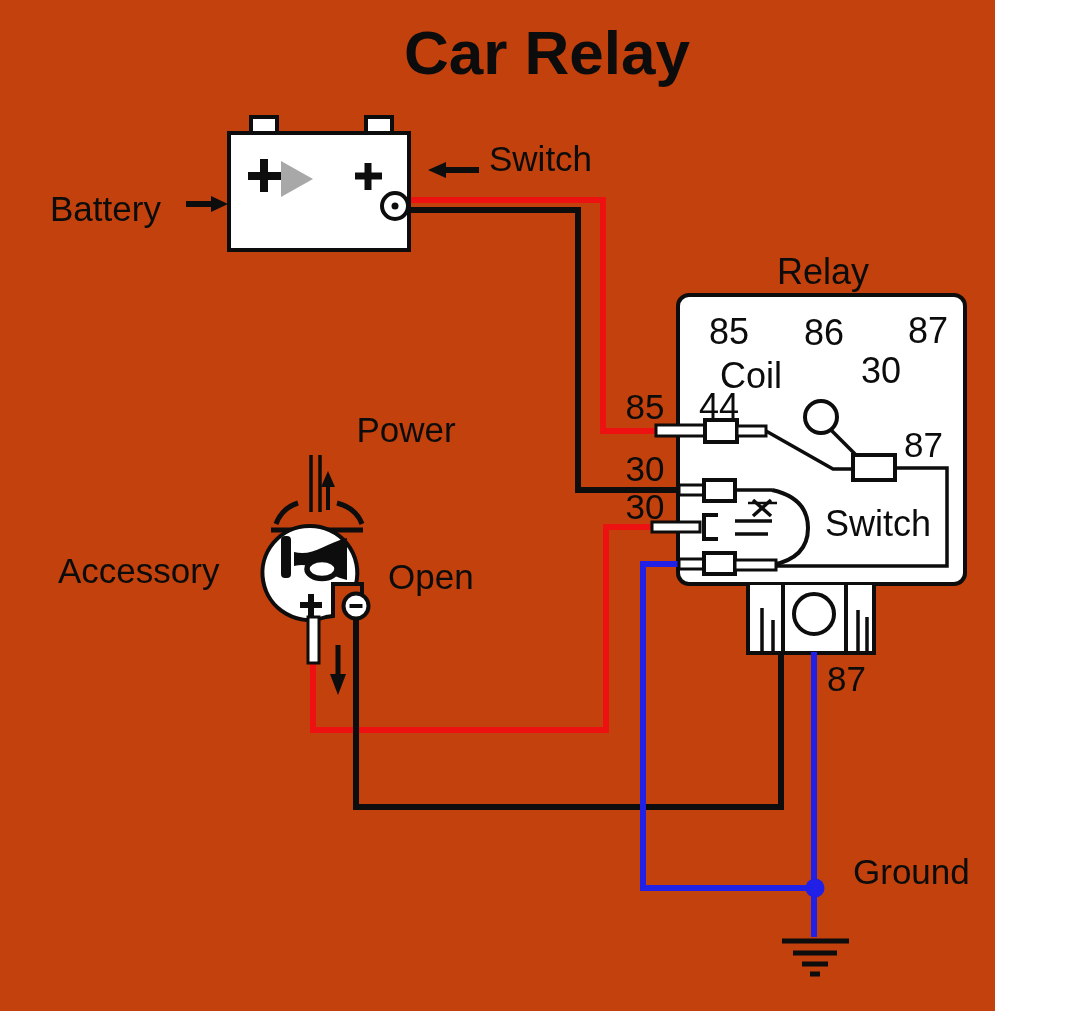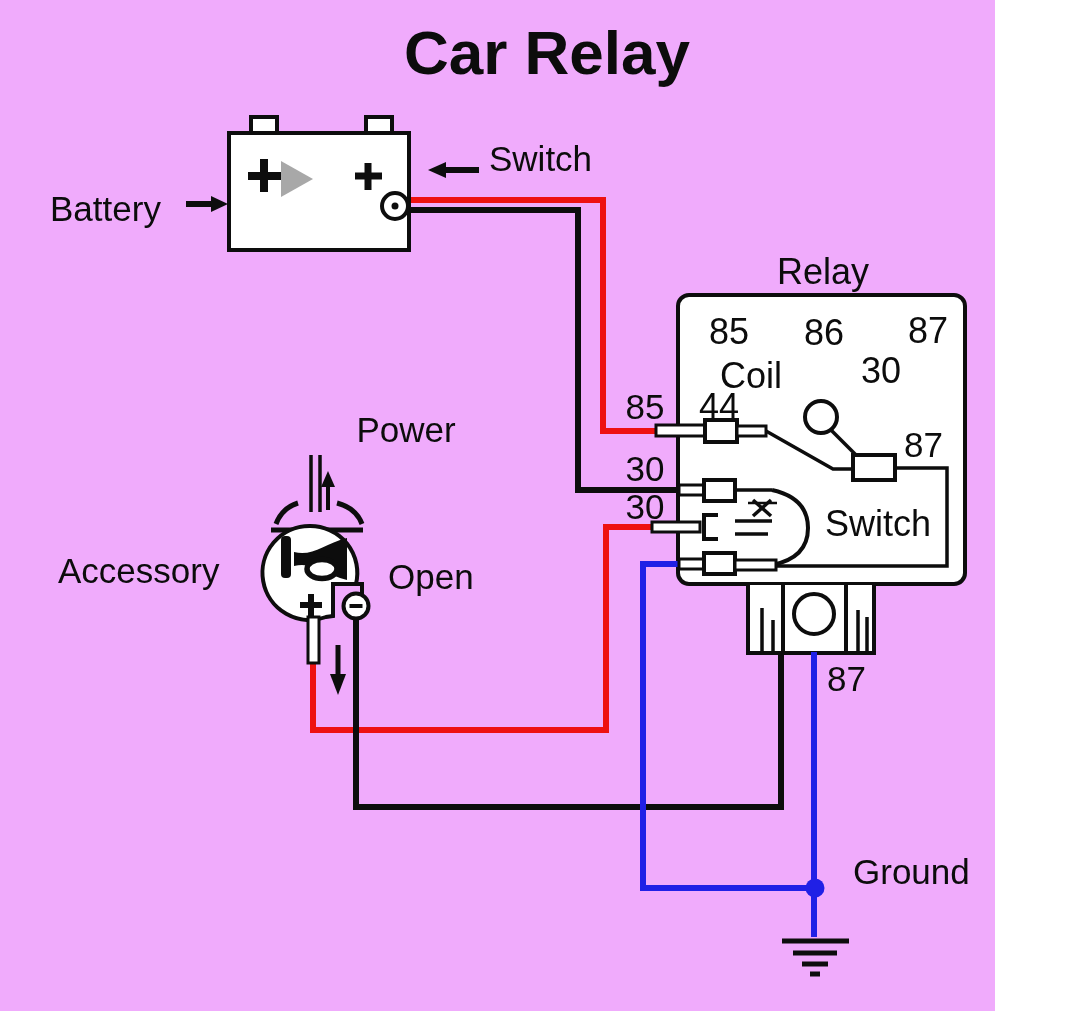--- a/index.html
+++ b/index.html
@@ -1,16 +1,16 @@
 <!DOCTYPE html>
 <html><head>
 <meta charset="utf-8">
 <style>
   html,body{margin:0;padding:0;background:#ffffff;}
-  .stage{position:relative;width:995px;height:1011px;background:#f0abfc;overflow:hidden;}
+  .stage{position:relative;width:995px;height:1011px;background:#c2410c;overflow:hidden;}
   svg{position:absolute;left:0;top:0;}
   text{font-family:"Liberation Sans","DejaVu Sans",sans-serif;fill:#0c0c0c;}
   .lbl{font-size:35px;}
   .lbl36{font-size:36px;}
   .title{font-size:62px;font-weight:bold;}
   .wire{fill:none;stroke-linejoin:miter;stroke-linecap:butt;}
   .blk{stroke:#0d0d0d;}
   .thin{stroke-width:3.5;}
   .box{fill:#ffffff;stroke:#0d0d0d;stroke-width:4;}
   .prong{fill:#ffffff;stroke:#0d0d0d;stroke-width:3;}

